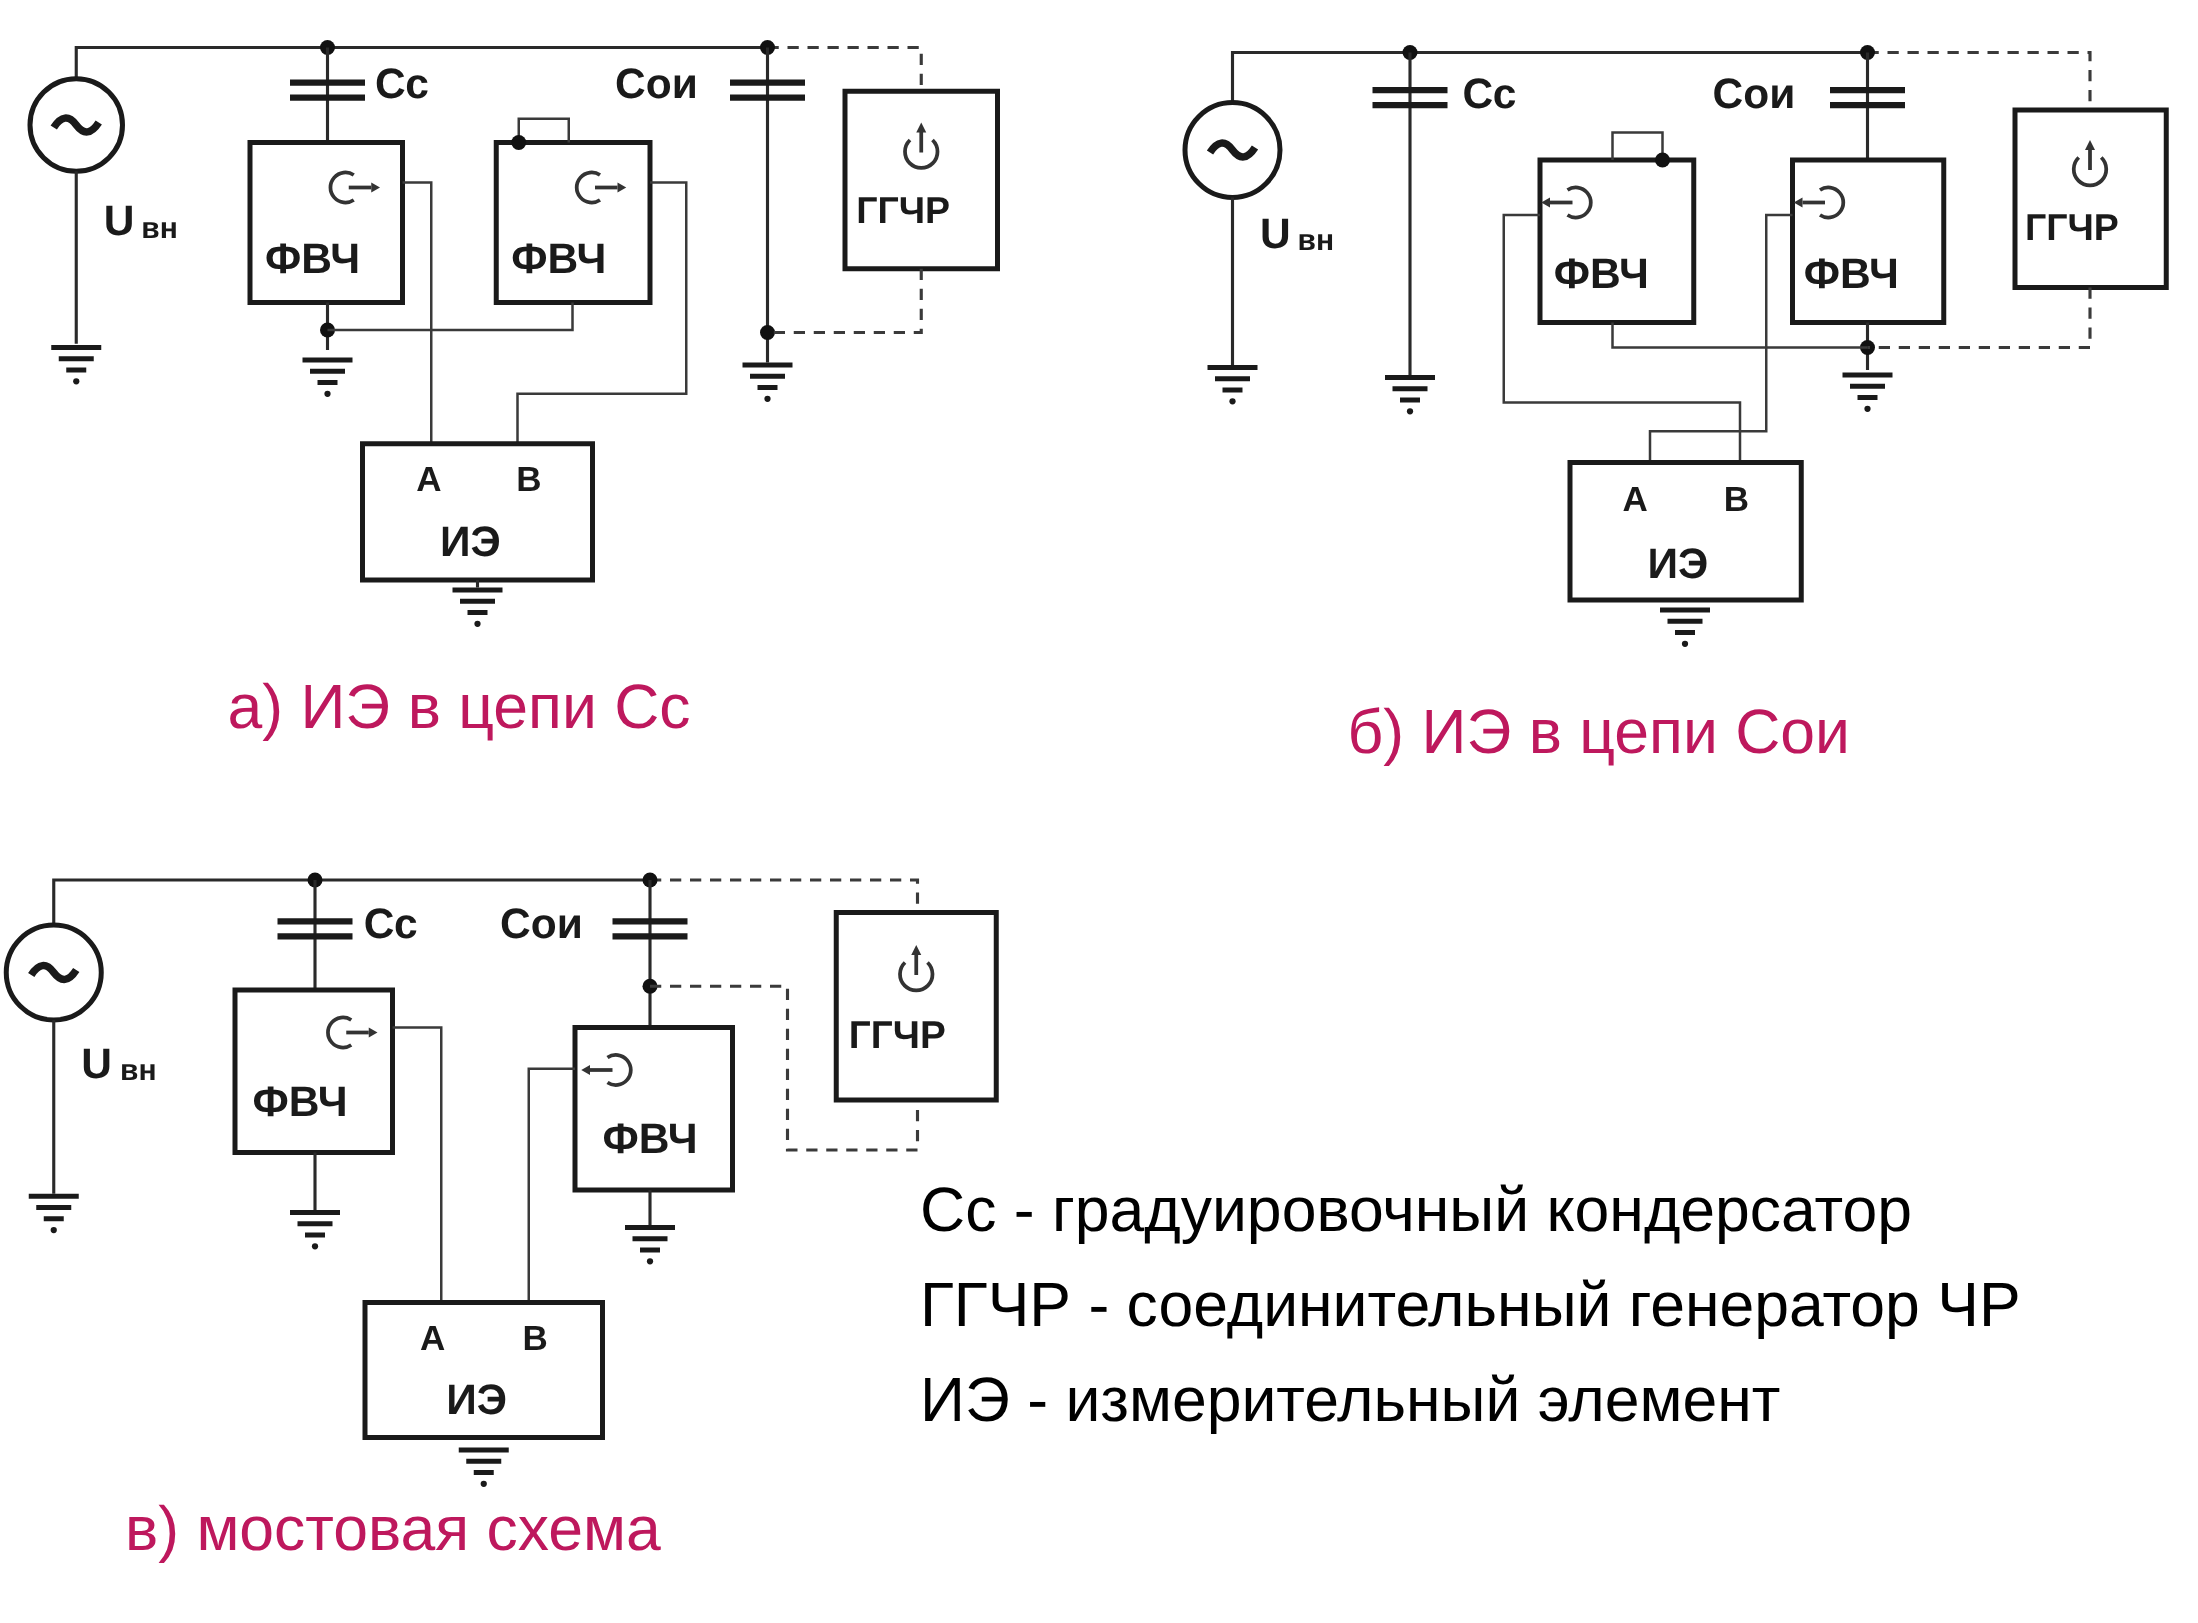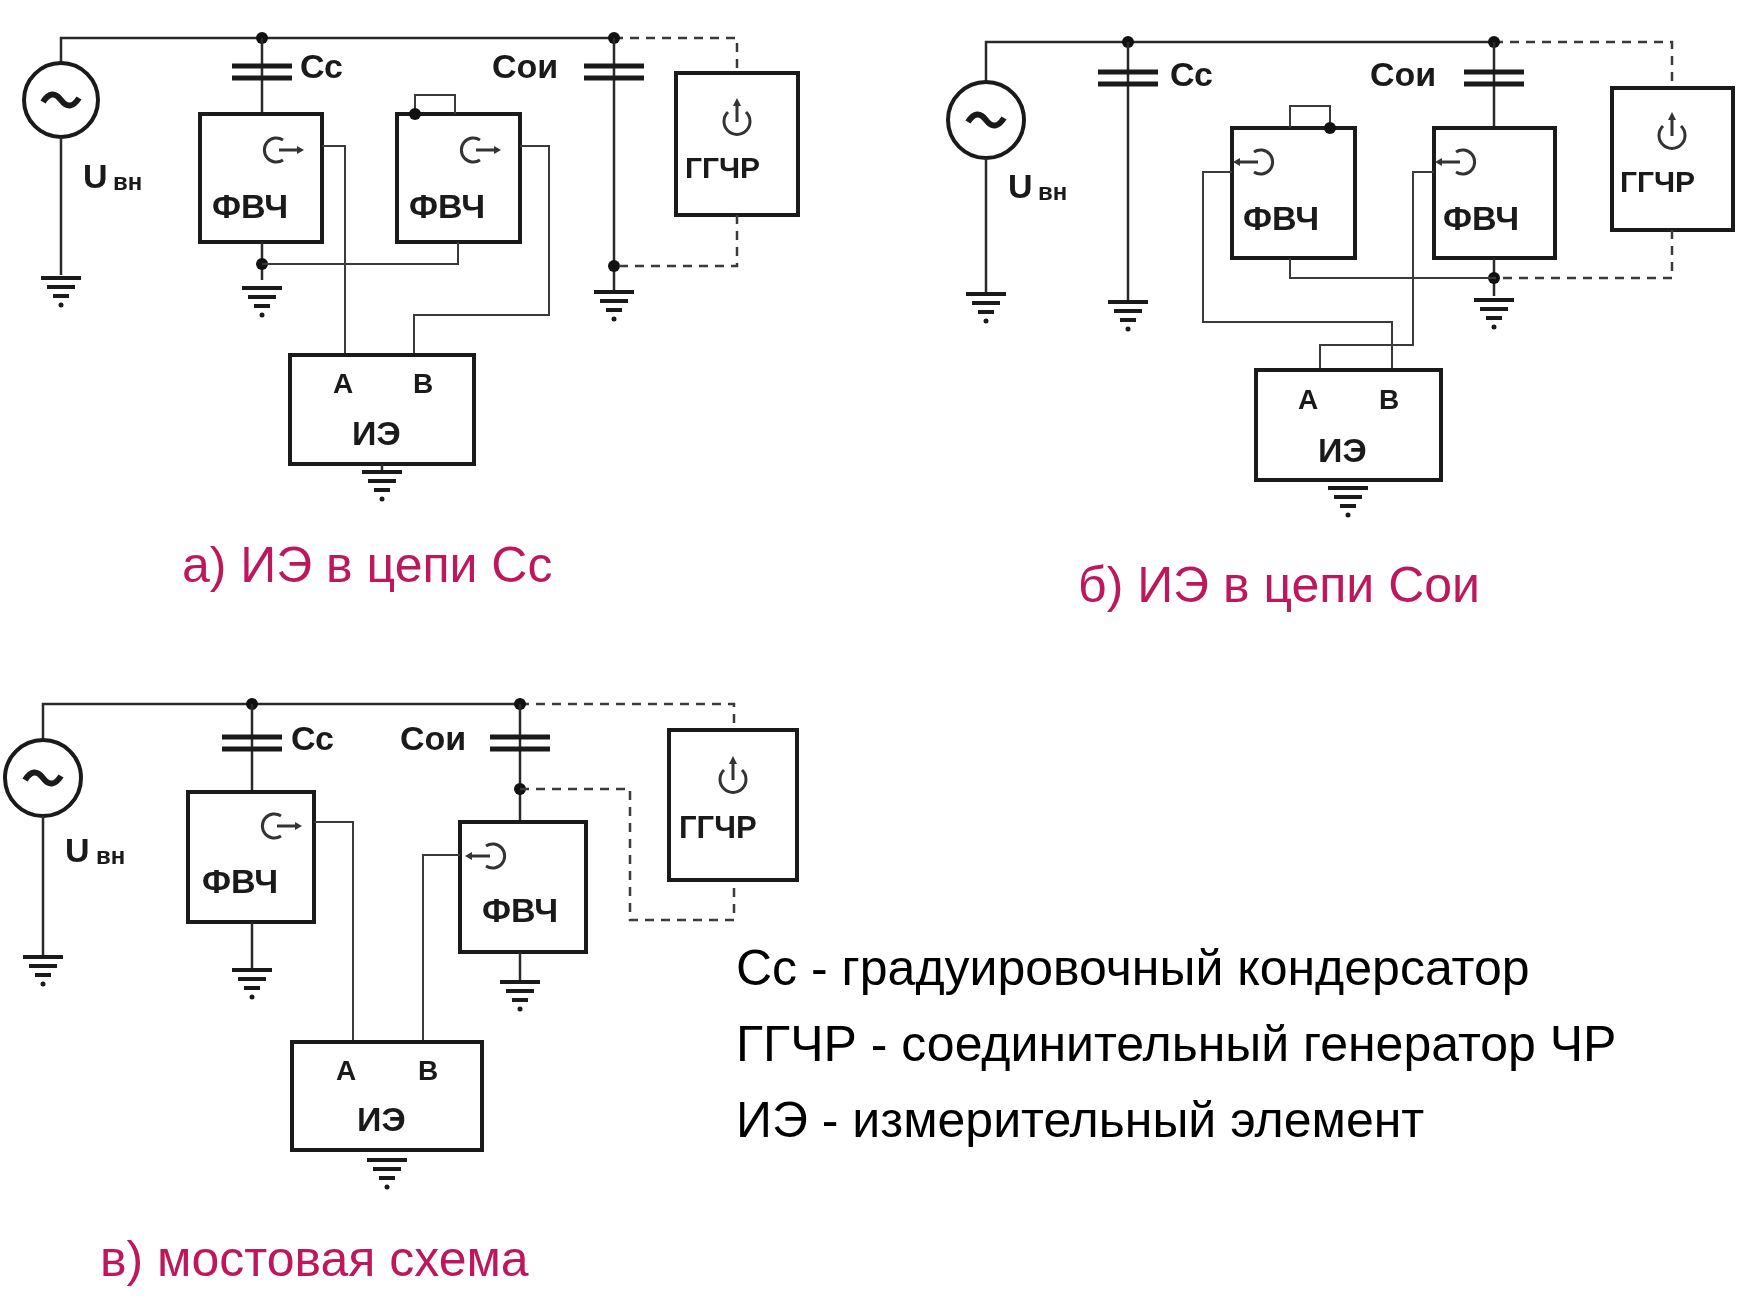--- a/index.html
+++ b/index.html
@@ -200,19 +200,19 @@
     <use href="#gnd" x="387" y="1160"></use>
 
     <rect class="box" x="669" y="730" width="128" height="150"></rect>
     <use href="#pwr" x="733" y="776"></use>
     <text class="blbl" x="679" y="838" style="font-size:31px">ГГЧР</text>
   </g>
 </svg>
 
 <div class="cap-text" style="left:182px; top:536px;">а) ИЭ в цепи Сс</div>
 <div class="cap-text" style="left:1037px; top:556px;margin-left:41px;">б) ИЭ в цепи Сои</div>
-<div class="cap-text" style="left:100px; top:1230px;">в) мостовая схема</div>
+<div class="cap-text" style="left:100px; top:1194px;">в) мостовая схема</div>
 
 <div class="legend">
   <div>Сс  - градуировочный кондерсатор</div>
   <div>ГГЧР - соединительный генератор ЧР</div>
   <div>ИЭ - измерительный элемент</div>
 </div>
 
 </body></html>

